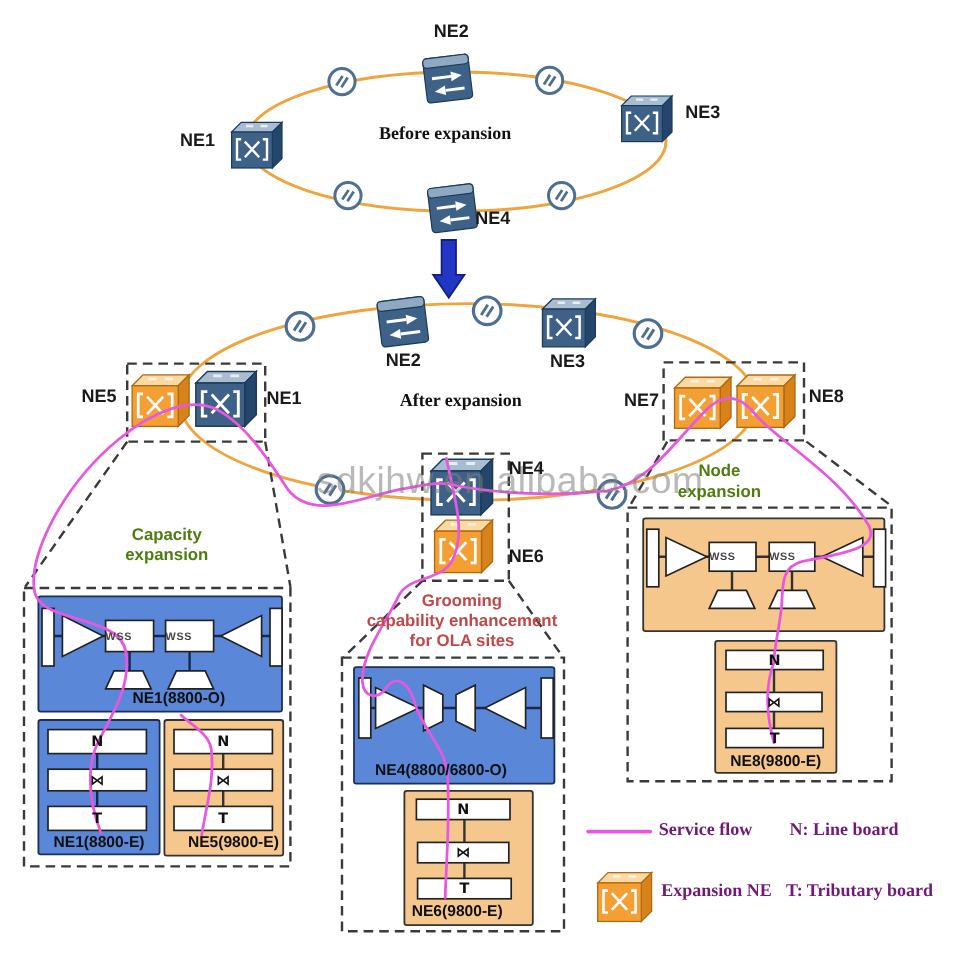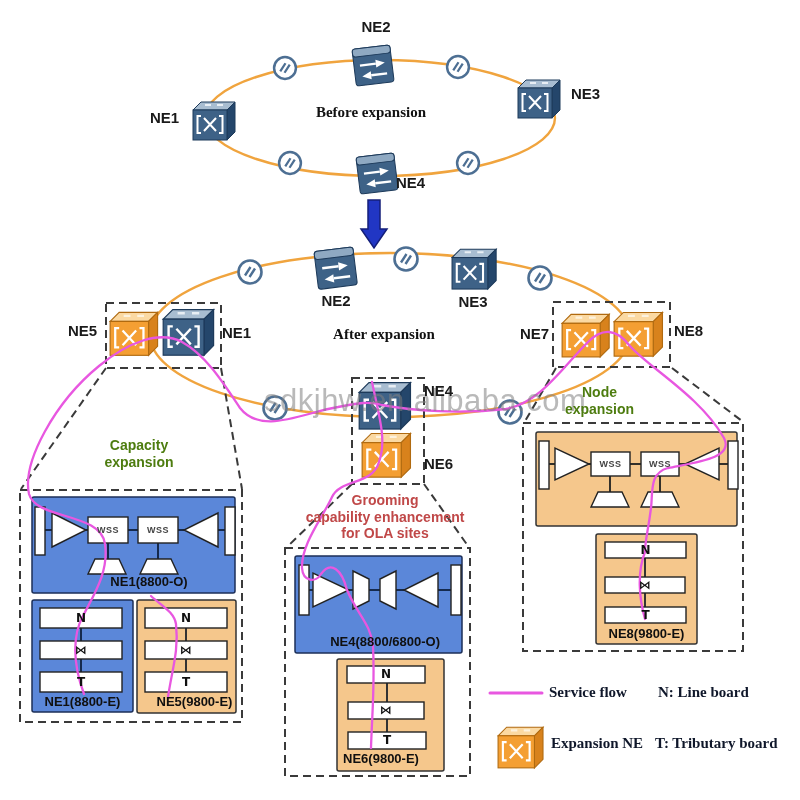--- a/index.html
+++ b/index.html
@@ -6,22 +6,22 @@
   #canvas{position:relative;width:800px;height:800px;background:#fff;overflow:hidden;
           font-family:"Liberation Sans",sans-serif;}
   #shapes{position:absolute;left:0;top:0;}
   .lbl{position:absolute;color:#1a1a1a;font-size:15px;font-weight:700;white-space:nowrap;}
   .ringtitle{position:absolute;font-family:"Liberation Serif",serif;font-weight:700;
              font-size:15px;color:#111;text-align:center;white-space:nowrap;}
   .red{position:absolute;color:#4d7c0f;font-size:14px;font-weight:700;text-align:center;line-height:1.18;}
   .boardlbl{position:absolute;color:#101010;font-size:13px;font-weight:700;text-align:center;white-space:nowrap;}
   .slot{position:absolute;color:#101010;font-size:12px;font-weight:700;text-align:center;
         font-family:"DejaVu Sans",sans-serif;}
-  .wss{position:absolute;color:#444;font-size:9px;font-weight:700;text-align:center;letter-spacing:.5px;}
-  .leg{position:absolute;font-family:"Liberation Serif",serif;font-size:15px;font-weight:600;color:#0f172a;white-space:nowrap;}
+  .wss{position:absolute;color:#444;font-size:9px;font-weight:700;letter-spacing:.5px;}
+  .leg{position:absolute;font-family:"Liberation Serif",serif;font-size:15px;font-weight:600;color:#701a75;white-space:nowrap;}
   #watermark{position:absolute;left:264px;top:383px;font-size:31px;letter-spacing:.5px;
              color:rgba(128,128,128,.55);white-space:nowrap;pointer-events:none;z-index:5;}
   .txt{z-index:6;}
 </style>
 </head>
 <body>
 
 <div id="canvas">
 
 <svg id="shapes" width="800" height="800" viewBox="0 0 800 800">
@@ -222,21 +222,21 @@
   <div>for OLA sites</div>
 </div>
 <div class="red txt" style="left:552px;top:384px;width:95px;">
   <div>Node</div>
       <div>expansion</div>
 </div>
 
 <div class="boardlbl txt" style="left:32px;top:574px;width:234px;">NE1(8800-O)</div>
 <div class="boardlbl txt" style="left:32px;top:694px;width:101px;">NE1(8800-E)</div>
 <div class="boardlbl txt" style="left:137px;top:694px;width:115px;">NE5(9800-E)</div>
-<div class="boardlbl txt" style="left:295px;top:634px;width:145px;text-align:right;">NE4(8800/6800-O)</div>
+<div class="boardlbl txt" style="left:295px;top:634px;width:145px;">NE4(8800/6800-O)</div>
 <div class="boardlbl txt" style="left:337px;top:751px;width:88px;">NE6(9800-E)</div>
 <div class="boardlbl txt" style="left:596px;top:626px;width:101px;">NE8(9800-E)</div>
 
 <div class="wss txt" style="left:88px;top:517px;width:40px;line-height:26px;">WSS</div>
 <div class="wss txt" style="left:138px;top:517px;width:40px;line-height:26px;">WSS</div>
 <div class="wss txt" style="left:591px;top:452px;width:39px;line-height:24px;">WSS</div>
 <div class="wss txt" style="left:641px;top:452px;width:38px;line-height:24px;">WSS</div>
 
 <div class="slot txt" style="left:40px;top:608px;width:82px;line-height:20px;">N</div>
 <div class="slot txt" style="left:40px;top:641px;width:82px;line-height:18px;">⋈</div>

